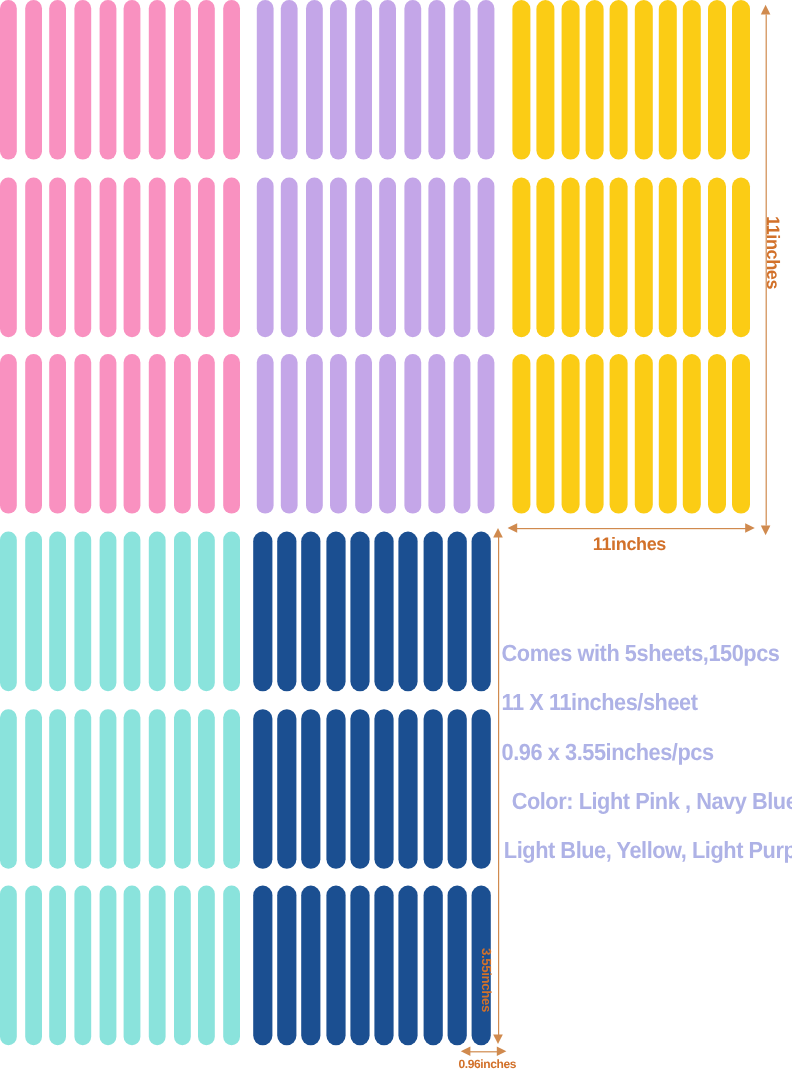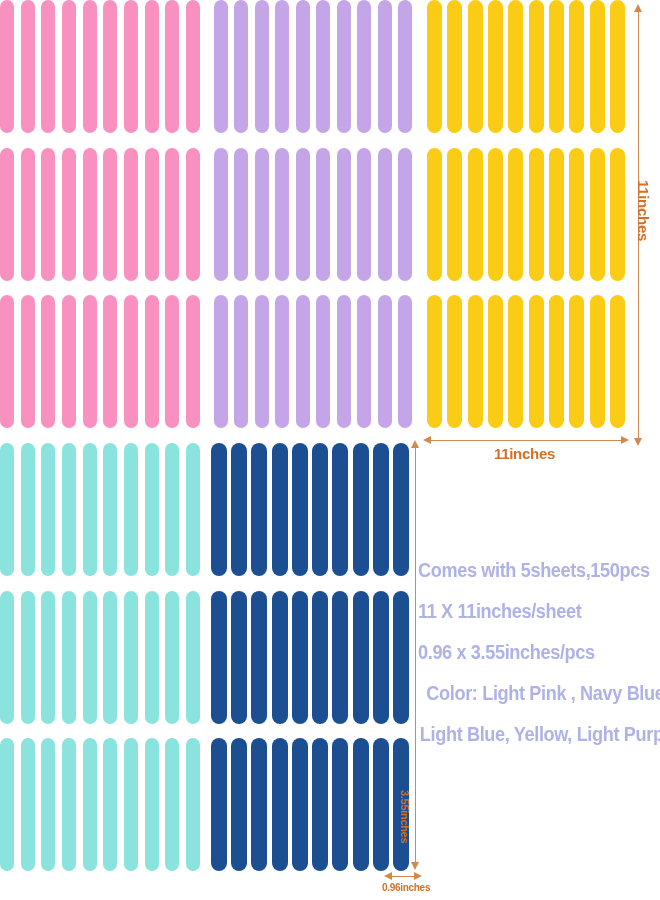--- a/index.html
+++ b/index.html
@@ -76,21 +76,21 @@
     font-weight: 700;
     white-space: nowrap;
     letter-spacing: -0.3px;
     transform-origin: left top;
   }
 
   
   #description {
     position: absolute;
     left: 418px;
-    top: 550px;
+    top: 525px;
     width: 242px;
   }
   .desc-line {
     color: #aeb2e6;
     font-family: "Liberation Sans", sans-serif;
     font-weight: 700;
     font-size: 19.5px;
     line-height: 41px;
     white-space: nowrap;
     letter-spacing: -0.4px;

